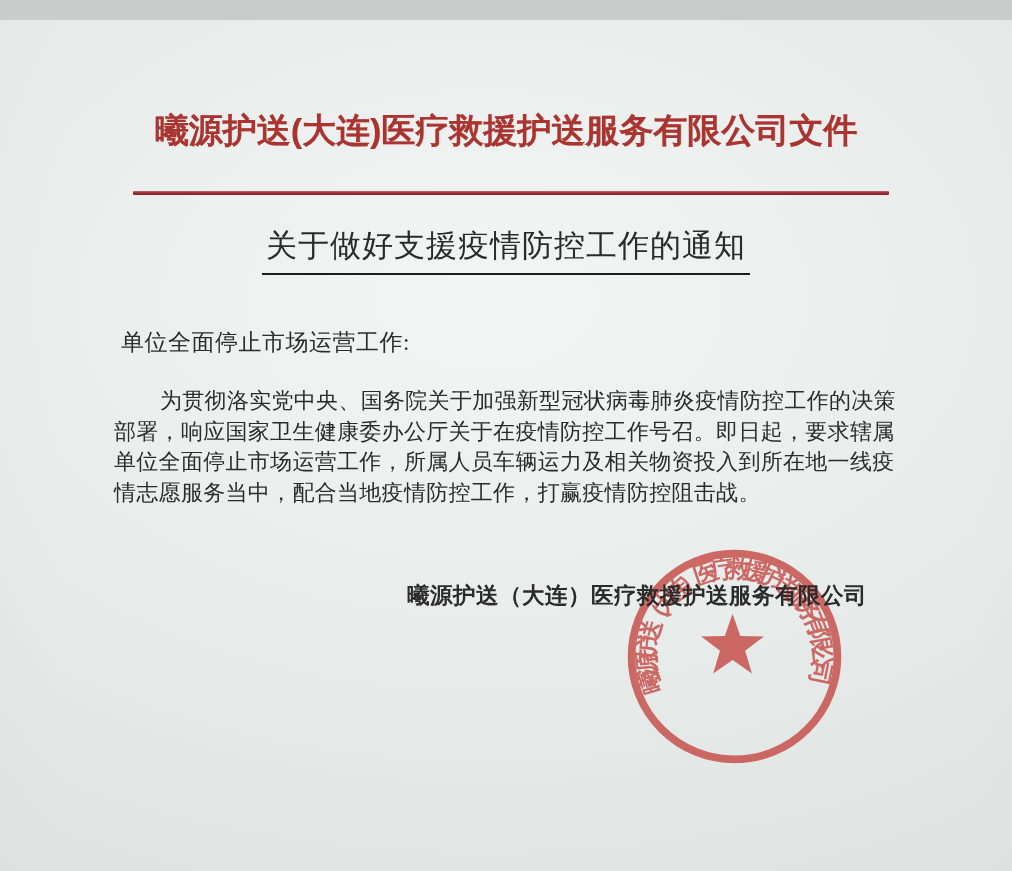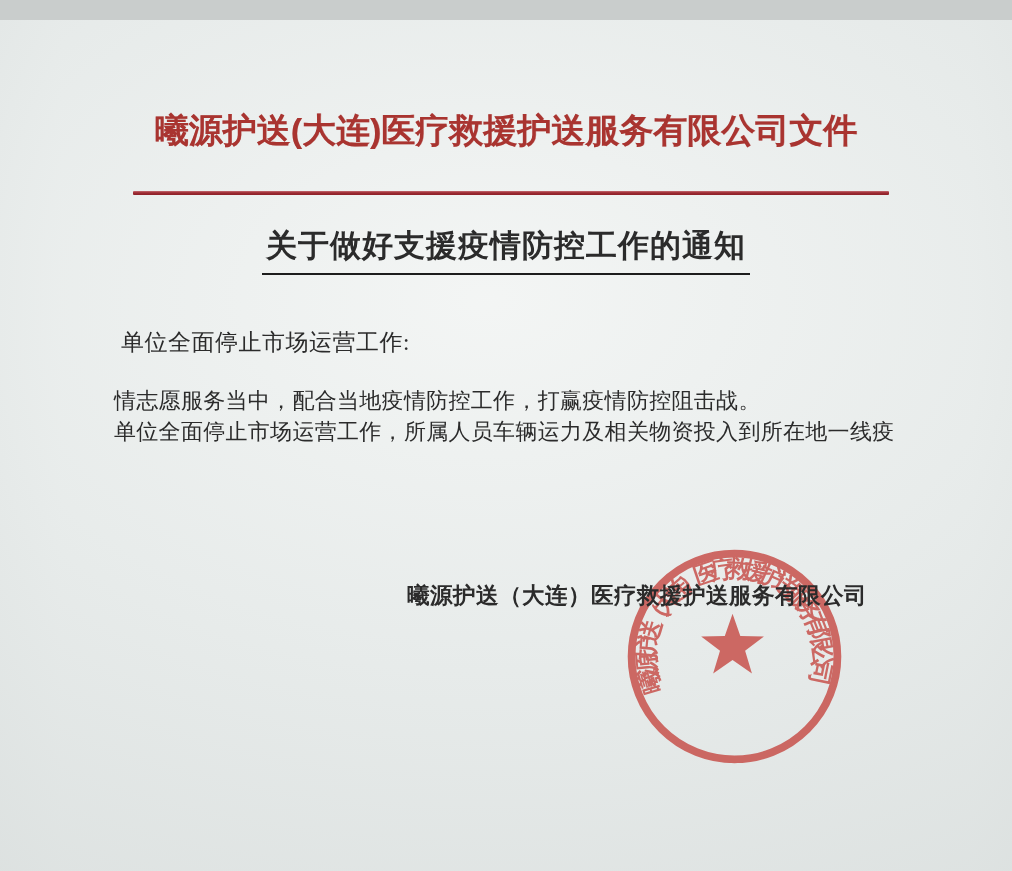--- a/index.html
+++ b/index.html
@@ -51,21 +51,21 @@
   .doc-title-wrap {
     position: absolute;
     top: 205px;
     left: 0;
     width: 100%;
     text-align: center;
   }
   .doc-title {
     display: inline-block;
     font-size: 31px;
-    font-weight: bold;
+    font-weight: normal;
     letter-spacing: 1px;
     padding: 0 4px 6px 4px;
     border-bottom: 2.5px solid #1d1d1d;
   }
 
   .salutation {
     position: absolute;
     top: 307px;
     left: 121px;
     font-size: 23px;
@@ -135,22 +135,24 @@
 
   <div class="red-rule"></div>
 
   <div class="doc-title-wrap">
     <span class="doc-title">关于做好支援疫情防控工作的通知</span>
   </div>
 
   <div class="salutation">单位全面停止市场运营工作:</div>
 
   <div class="body-block">
+    <div class="body-line indent">为贯彻洛实党中央、国务院关于加强新型冠状病毒肺炎疫情防控工作的决策</div>
+    <div class="body-line">部署，响应国家卫生健康委办公厅关于在疫情防控工作号召。即日起，要求辖属</div>
+    <div class="body-line">单位全面停止市场运营工作，所属人员车辆运力及相关物资投入到所在地一线疫</div>
     <div class="body-line">情志愿服务当中，配合当地疫情防控工作，打赢疫情防控阻击战。</div>
-    <div class="body-line">单位全面停止市场运营工作，所属人员车辆运力及相关物资投入到所在地一线疫</div>
   </div>
 
   <div class="signature">曦源护送（大连）医疗救援护送服务有限公司</div>
 
 
   <svg class="stamp" viewBox="0 0 240 240" aria-hidden="true">
     <circle class="ring" cx="120" cy="120" r="106"></circle>
     <polygon class="star" points="118,76 126,99 150.33,99.49 130.93,114.2 137.99,137.51 118,123.6 98.01,137.51 105.07,114.2 85.67,99.49 110,99"></polygon>
     <path id="sealArc" fill="none" d="M 45.7 154.7 A 82 82 0 1 1 194.3 154.7"></path>
     <text class="arc-label">

